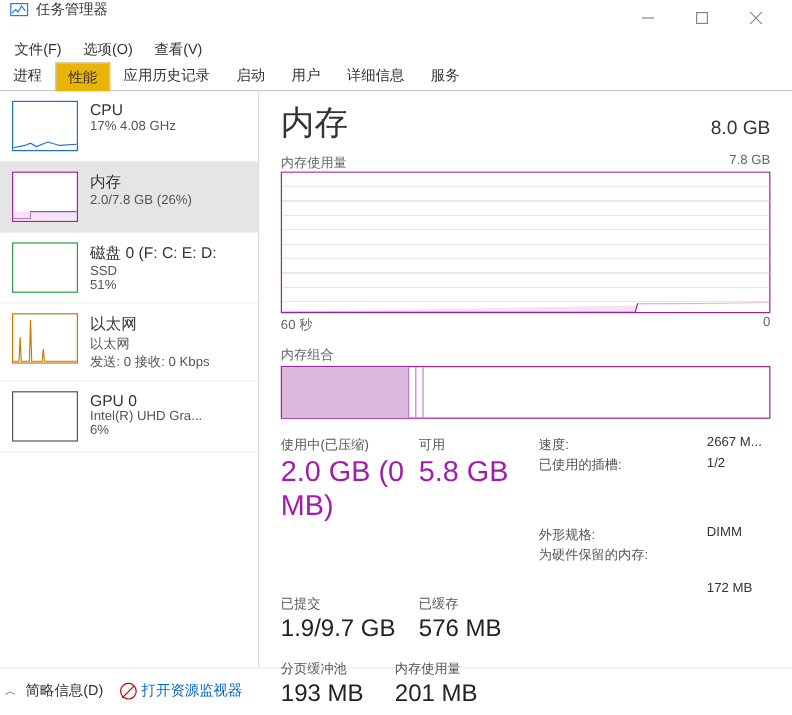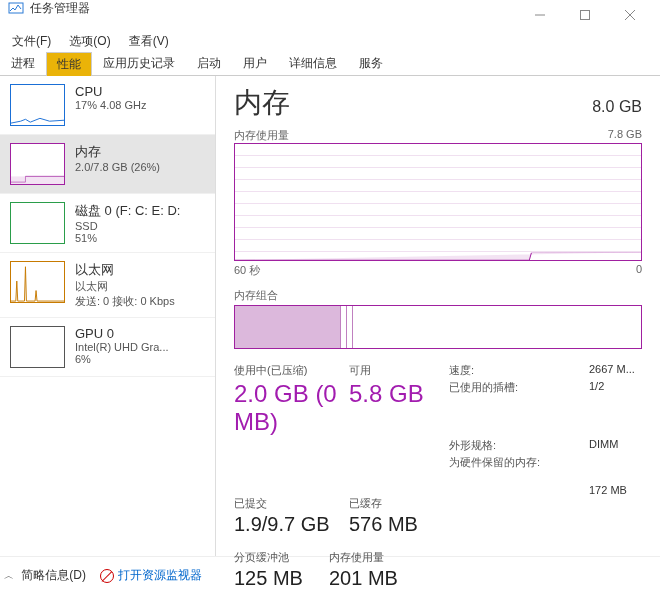--- a/index.html
+++ b/index.html
@@ -201,21 +201,21 @@
     <div class="stats-row2">
       <div>已提交</div>
       <div>已缓存</div>
       <div class="big">1.9/9.7 GB</div>
       <div class="big">576 MB</div>
     </div>
 
     <div class="stats-row3">
       <div>分页缓冲池</div>
       <div>内存使用量</div>
-      <div class="big">125 MB</div>
+      <div class="big">193 MB</div>
       <div class="big">201 MB</div>
     </div>
   </div>
 </div>
 
 <div class="footer">
   <div style="cursor:pointer;">
     <span class="chev">︿</span>
     <span>简略信息(D)</span>
   </div>

